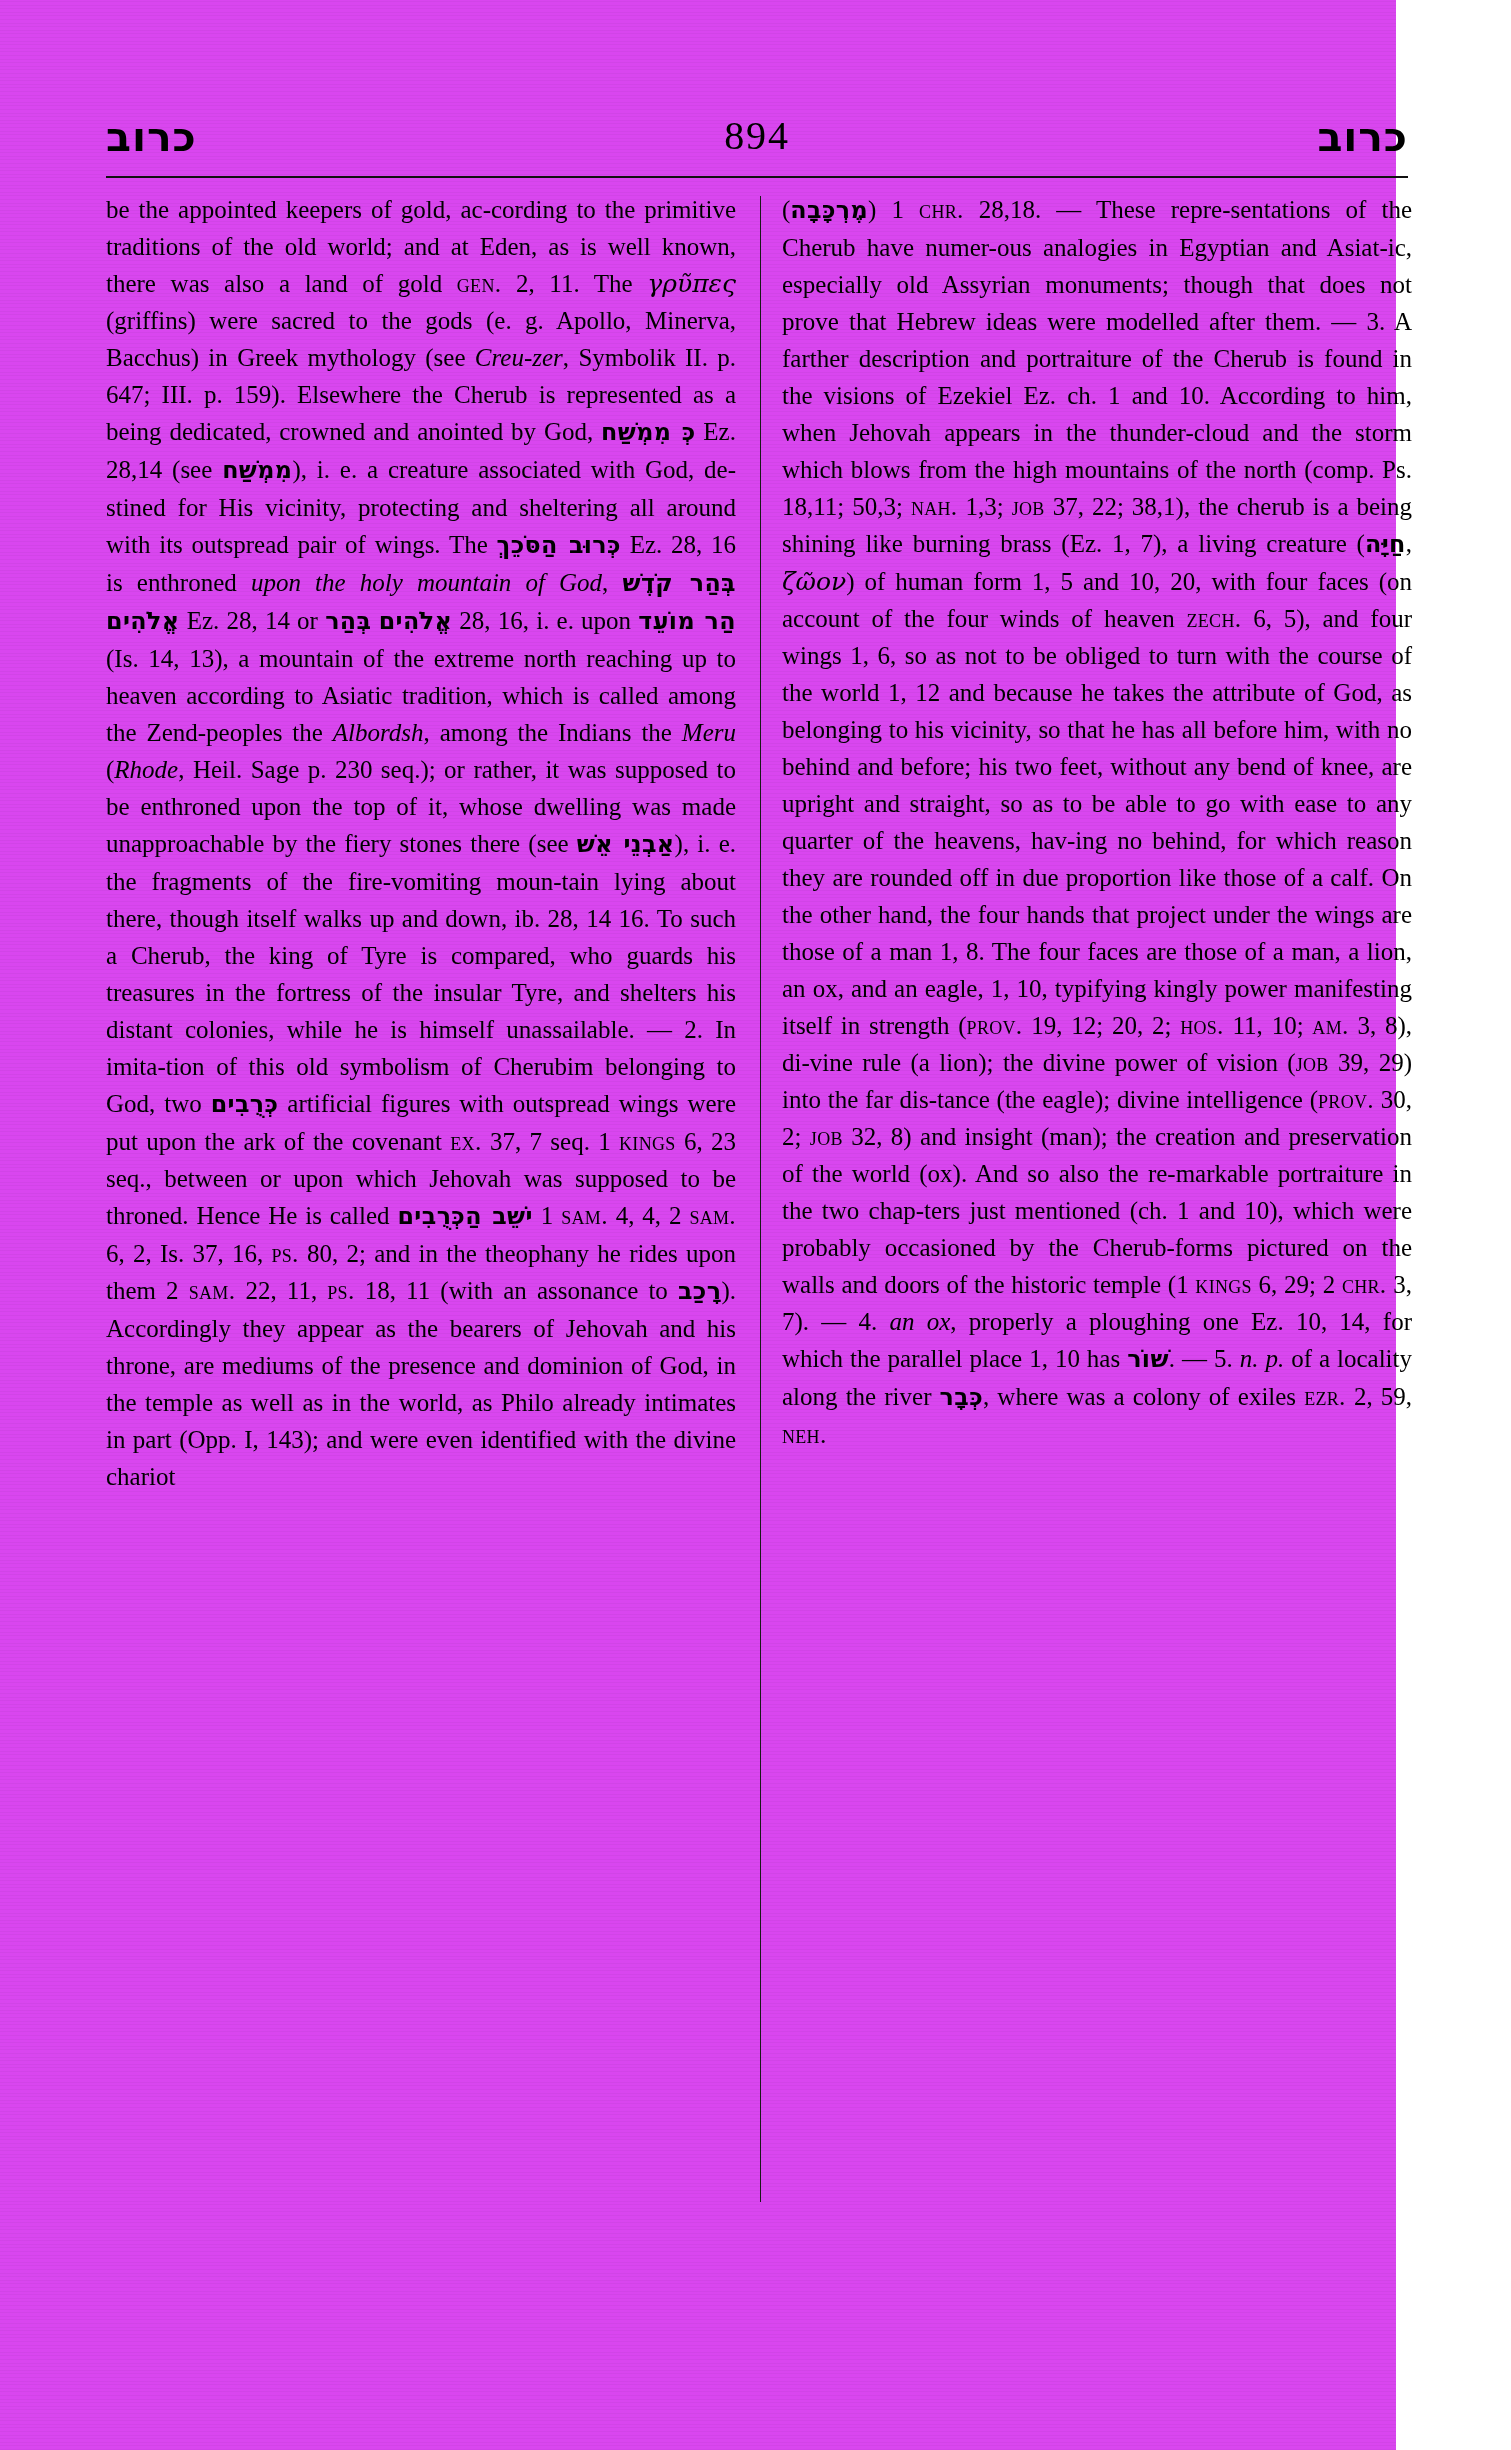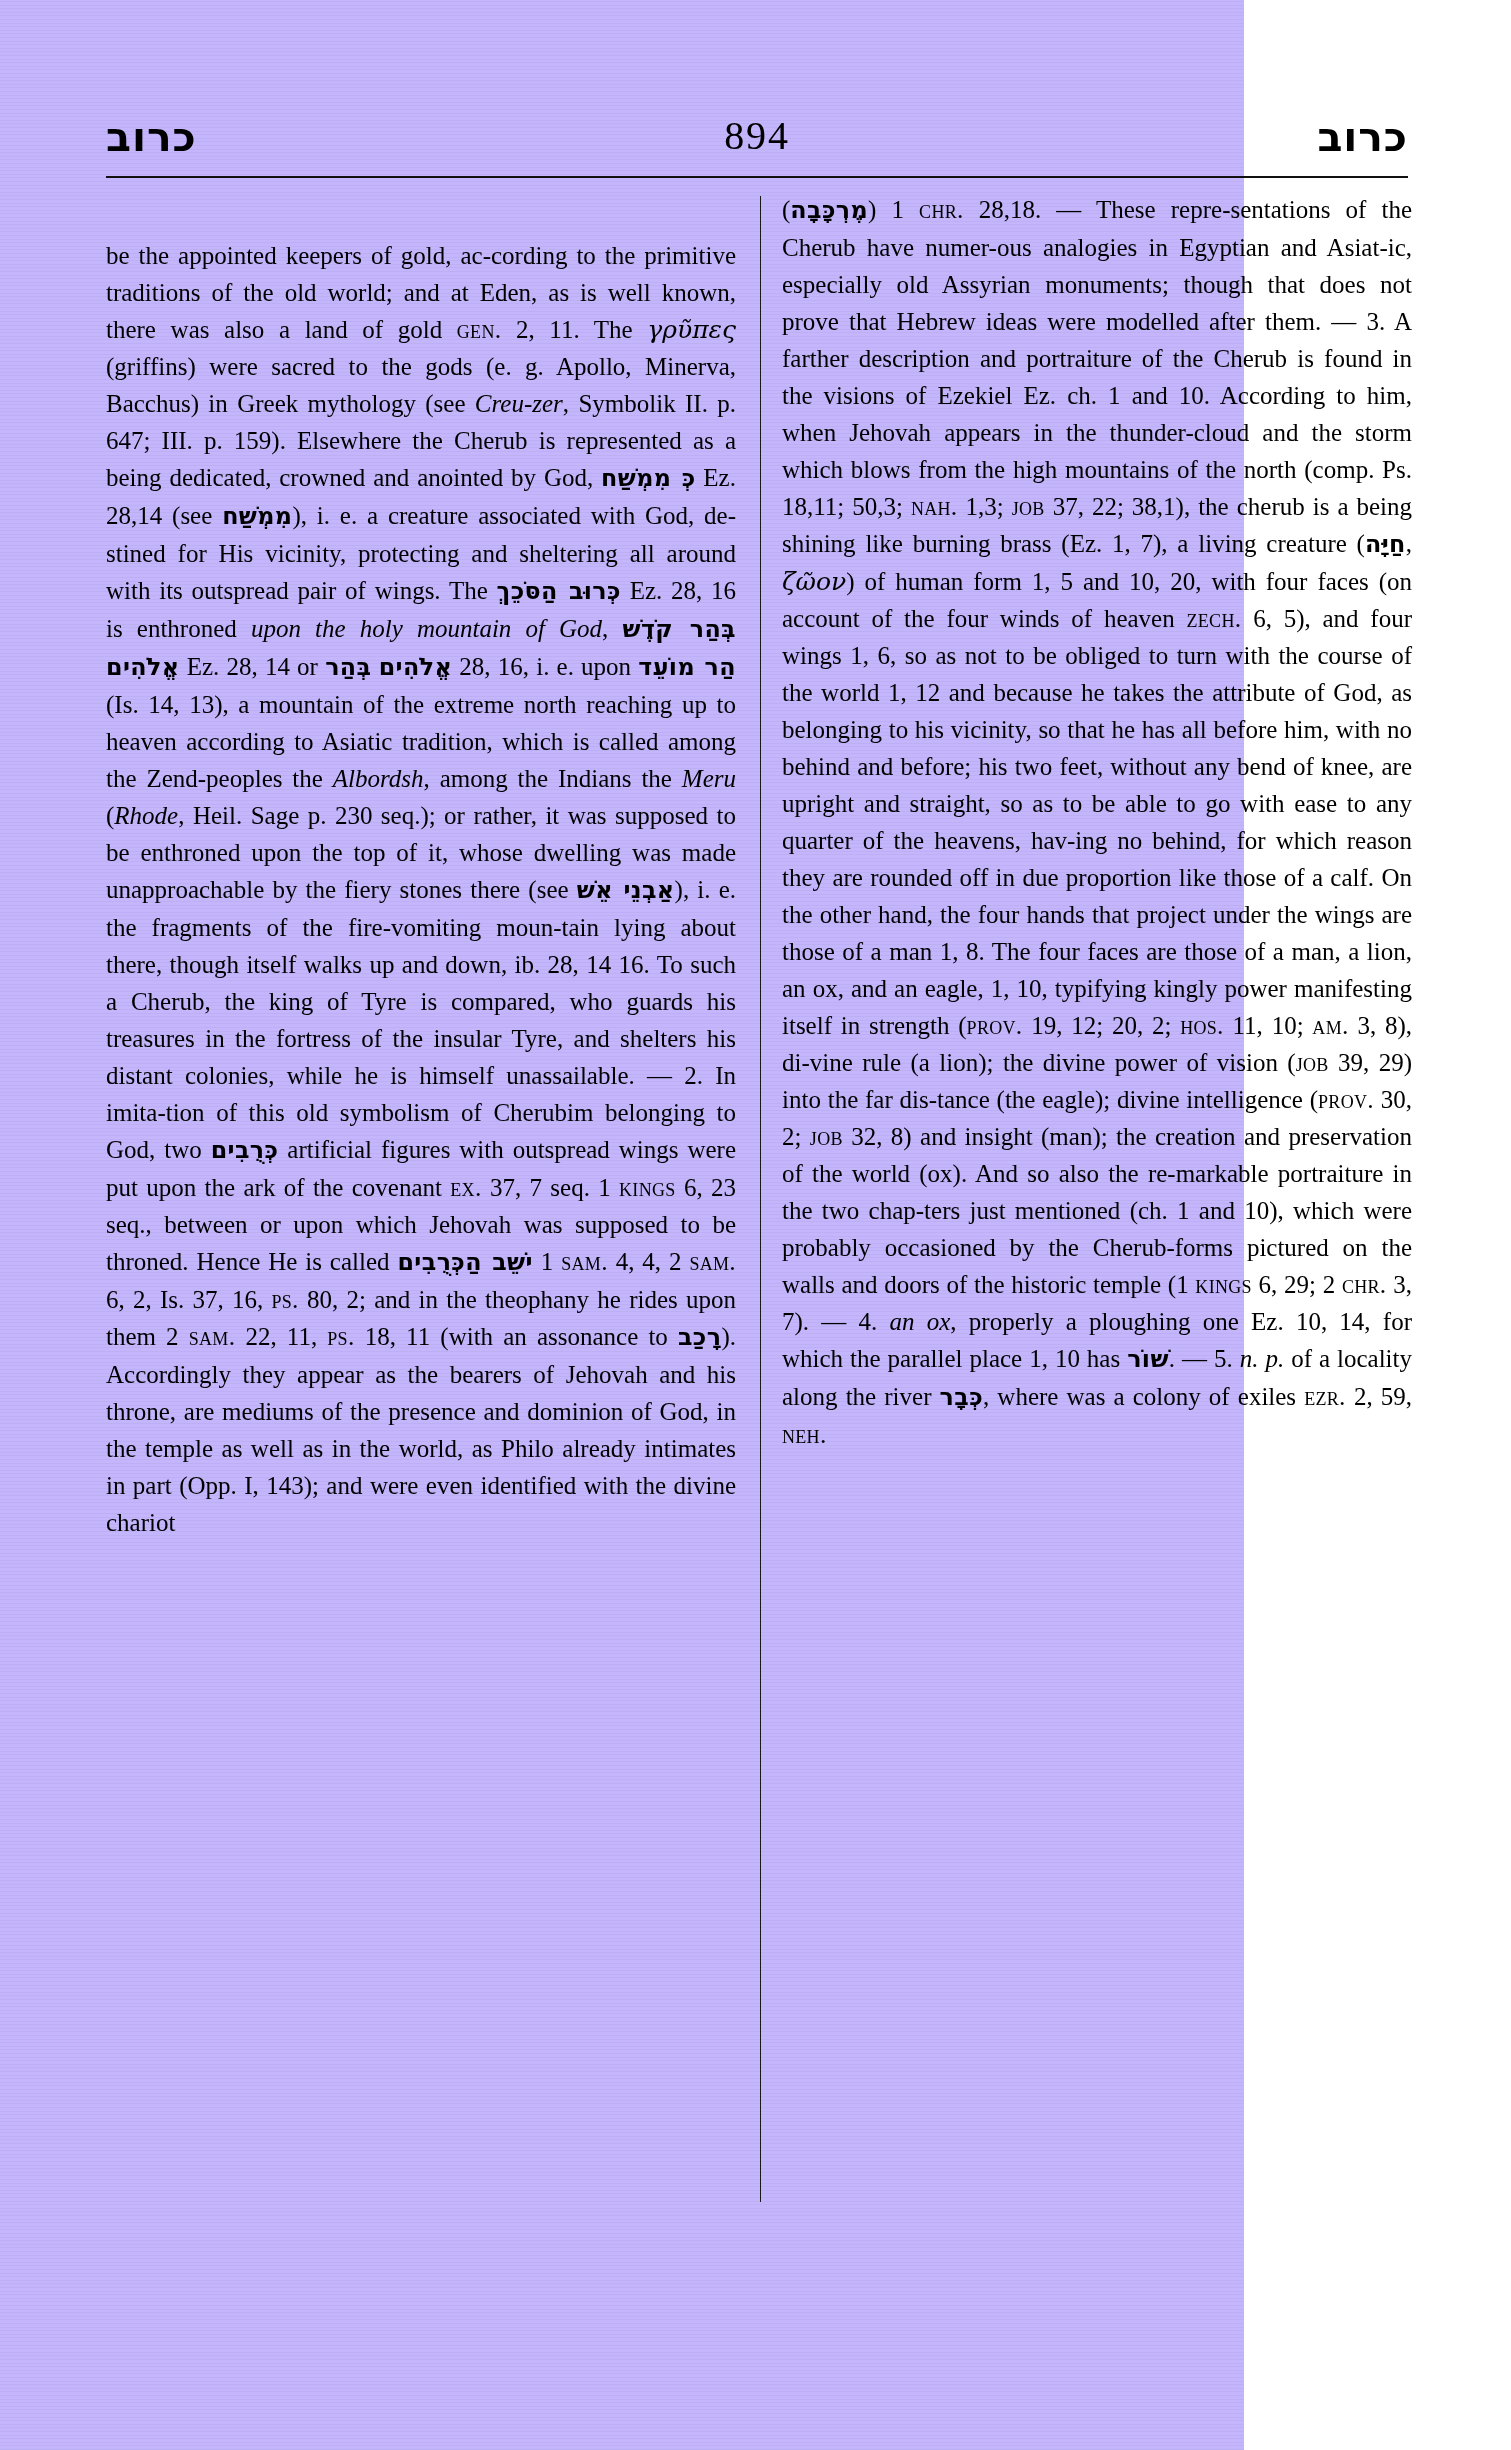--- a/index.html
+++ b/index.html
@@ -12,23 +12,23 @@
     width: 1512px;
     height: 2450px;
     position: relative;
     font-family: "Liberation Serif", "DejaVu Serif", serif;
     color: #000000;
     overflow: hidden;
   }
   .page {
     position: absolute;
     left: 0; top: 0;
-    width: 1244px;
+    width: 1396px;
     height: 2450px;
-    background: #c4b5fd;
+    background: #d946ef;
   }
 
   
   .runhead {
     position: absolute;
     left: 106px;
     top: 88px;
     width: 1302px;
     height: 70px;
     display: flex;
@@ -64,21 +64,21 @@
     position: absolute;
     left: 106px;
     top: 191px;
     width: 1306px;
   }
   .col {
     position: absolute;
     top: 0;
     width: 630px;
   }
-  .col-left  { left: 0px; margin-top: 46px; }
+  .col-left  { left: 0px; }
   .col-right { left: 676px; }
 
   .colrule {
     position: absolute;
     left: 760px;
     top: 196px;
     width: 0;
     height: 2006px;
     border-left: 1.8px solid #1a1a1a;
   }

